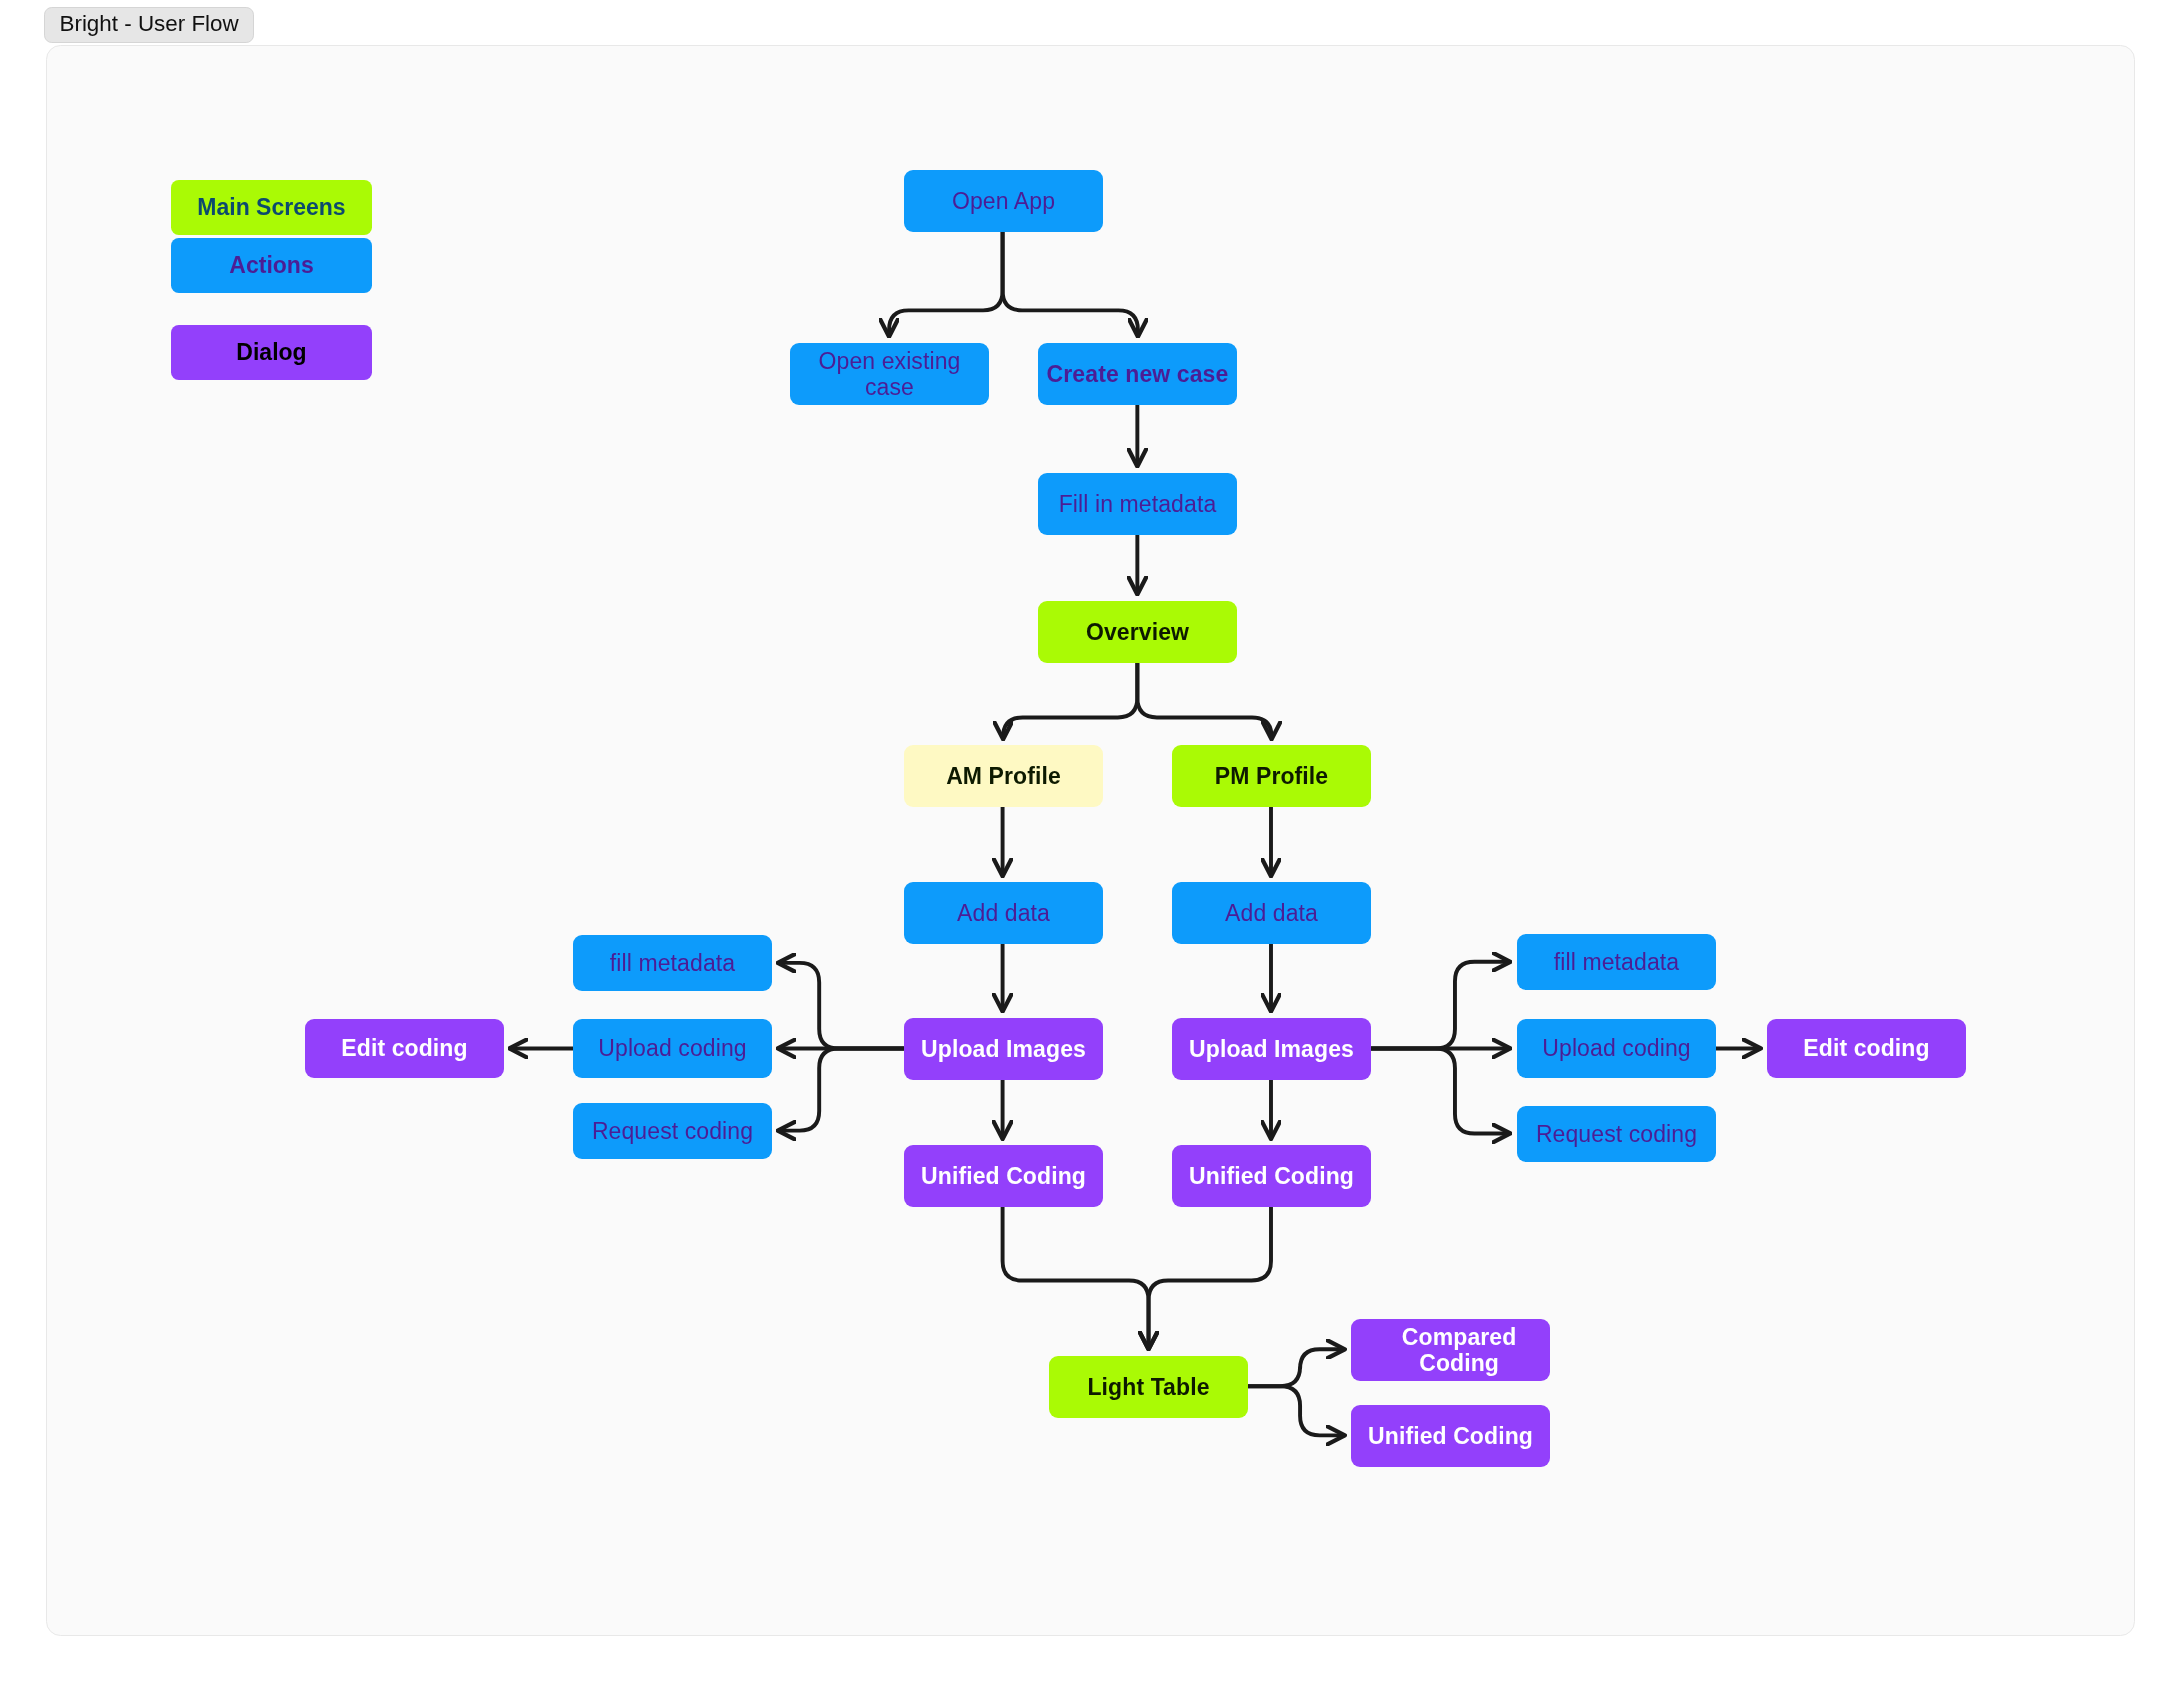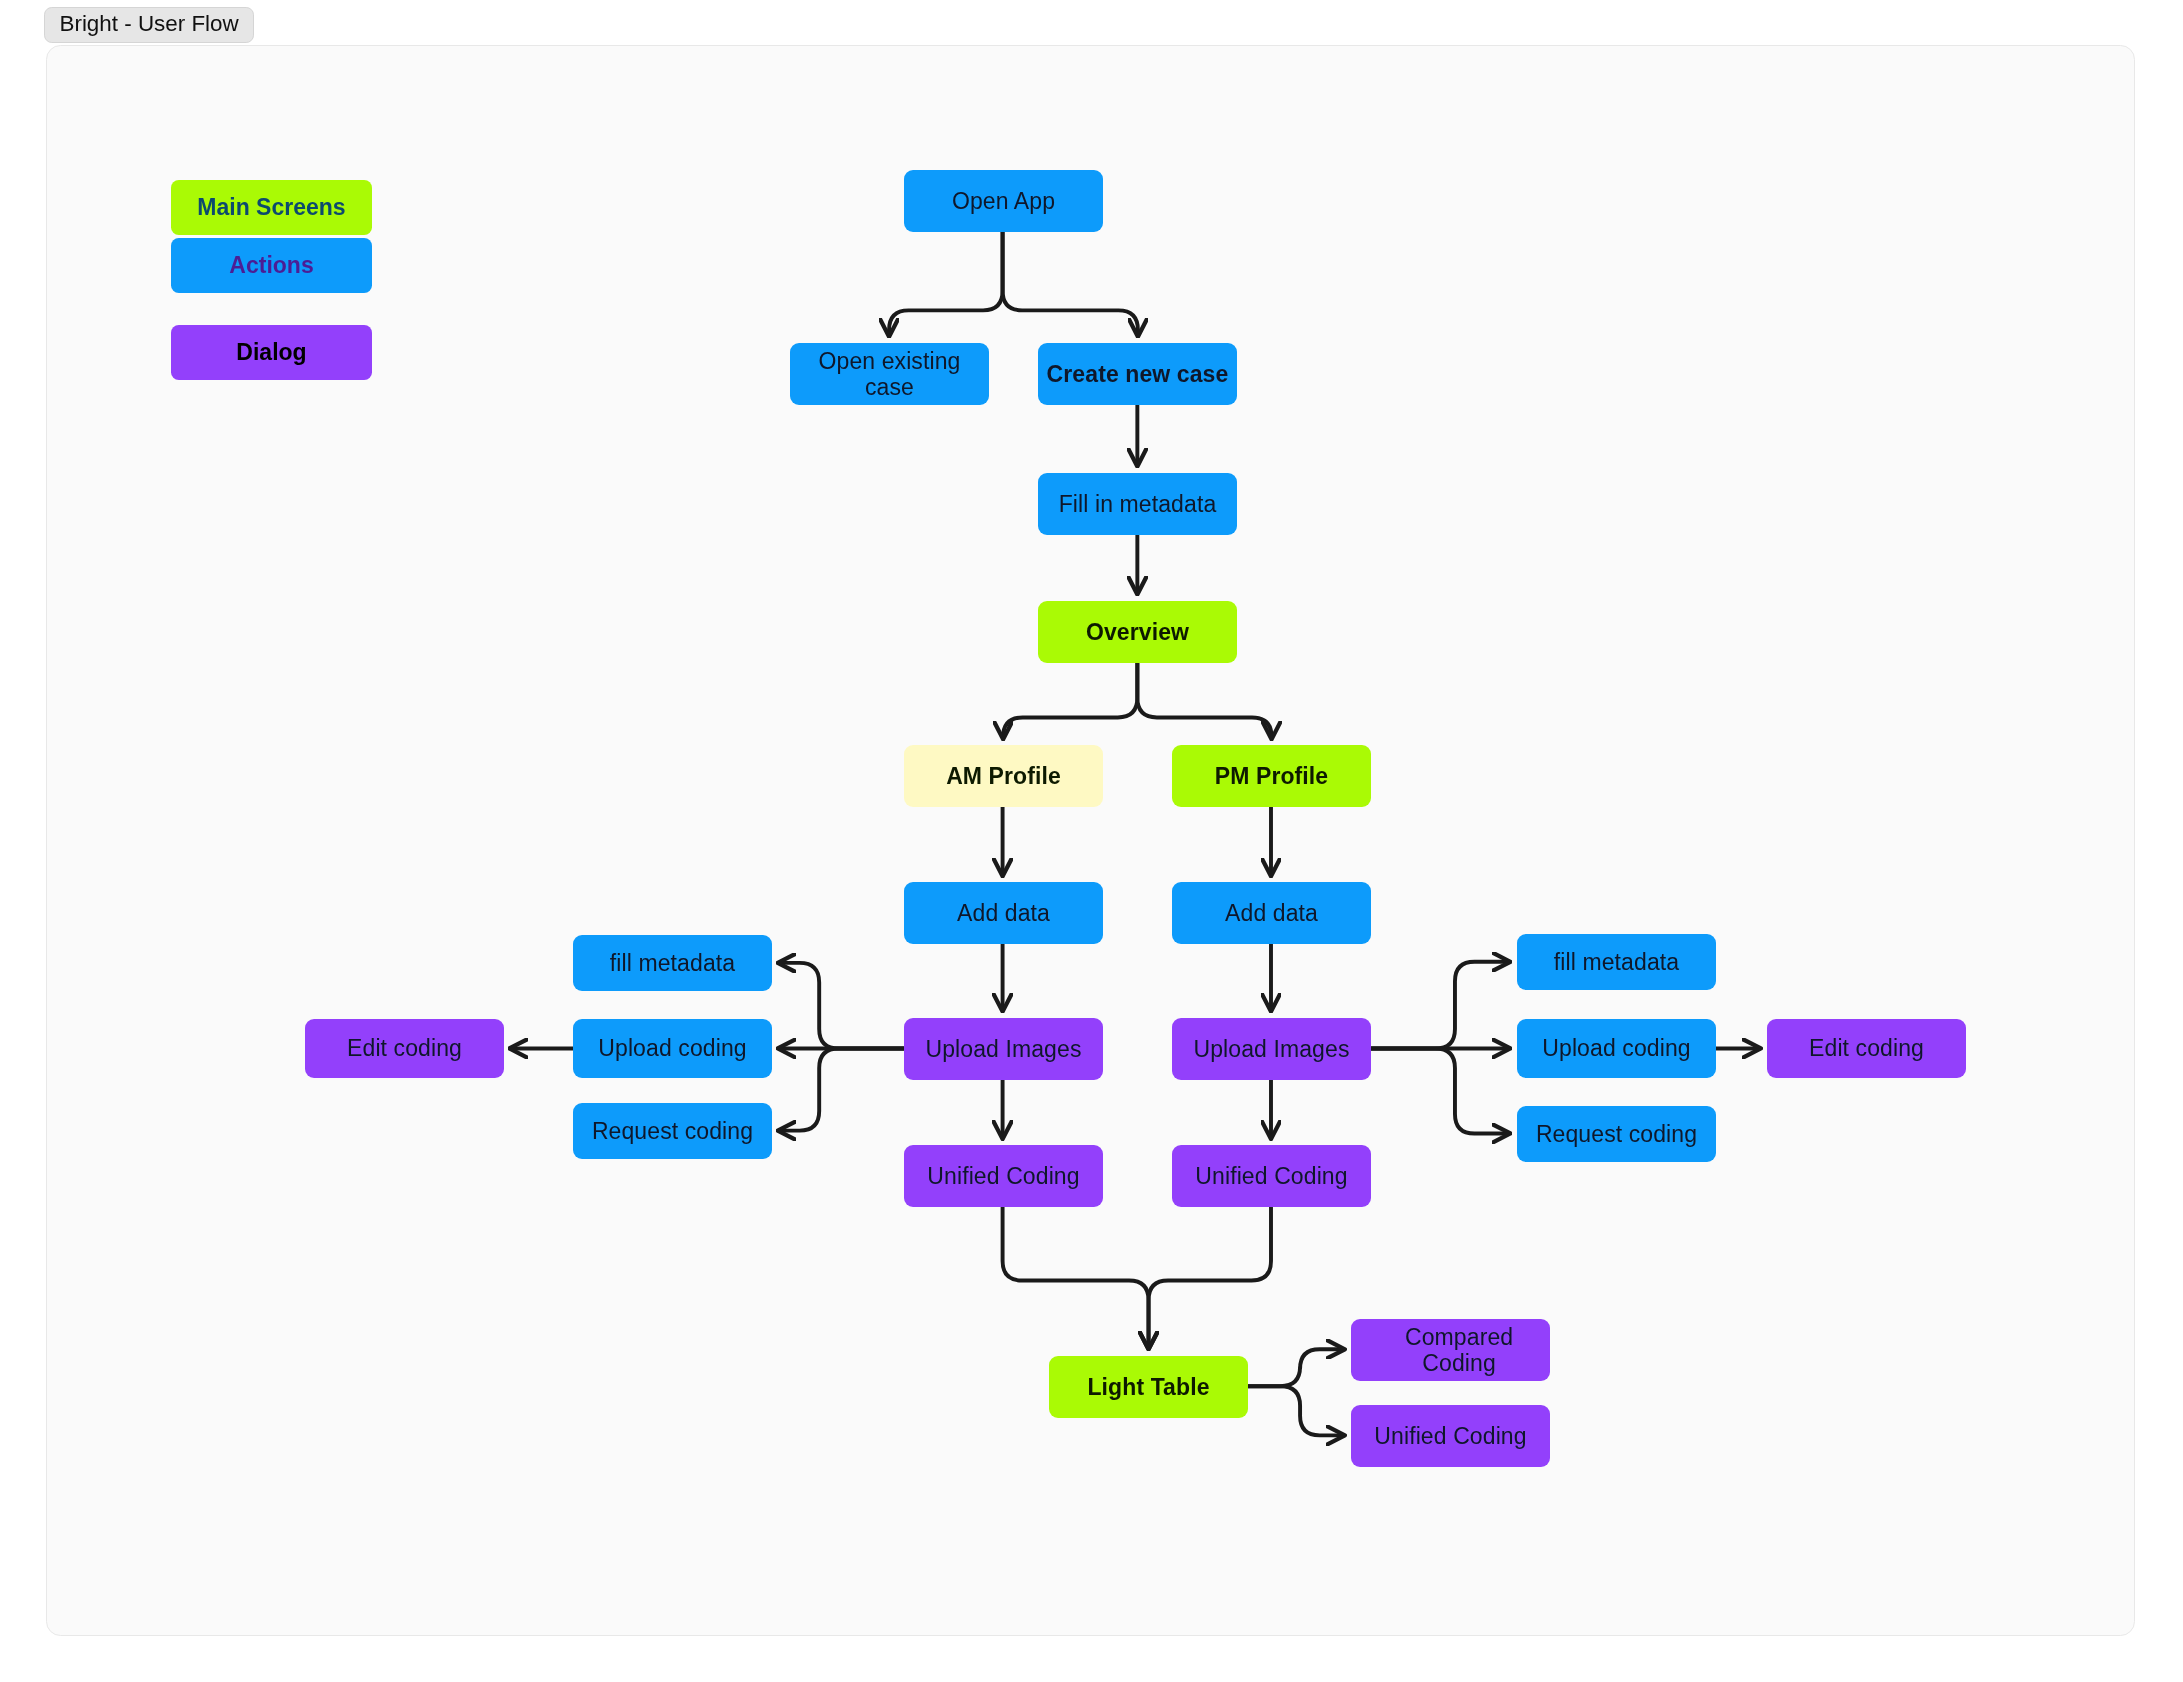--- a/index.html
+++ b/index.html
@@ -42,23 +42,23 @@
     box-sizing:border-box;
     border-radius:9px;
     display:flex;align-items:center;justify-content:center;
     text-align:center;
     font-size:23px;
     line-height:1.15;
     letter-spacing:0.1px;
     padding:0 7.8px;
   }
   .node.green{background:#aafa05;color:#0d1a00;font-weight:bold;}
-  .node.blue{background:#0d9bfb;color:#0f172a;font-weight:normal;align-items:center;}
+  .node.blue{background:#0d9bfb;color:#4c1d95;font-weight:normal;align-items:center;}
   .node.blue.bold{font-weight:bold;}
-  .node.purple{background:#9340fb;color:#0f172a;font-weight:normal;align-items:center;}
+  .node.purple{background:#9340fb;color:#ffffff;font-weight:bold;align-items:center;}
 
   
   .legend-item{
     position:absolute;left:171px;
     width:201px;height:55px;
     border-radius:7.8px;
     display:flex;align-items:center;justify-content:center;
     font-size:23px;font-weight:bold;
   }
   .legend-main{top:180px;background:#aafa05;color:#0c4a6e;}

